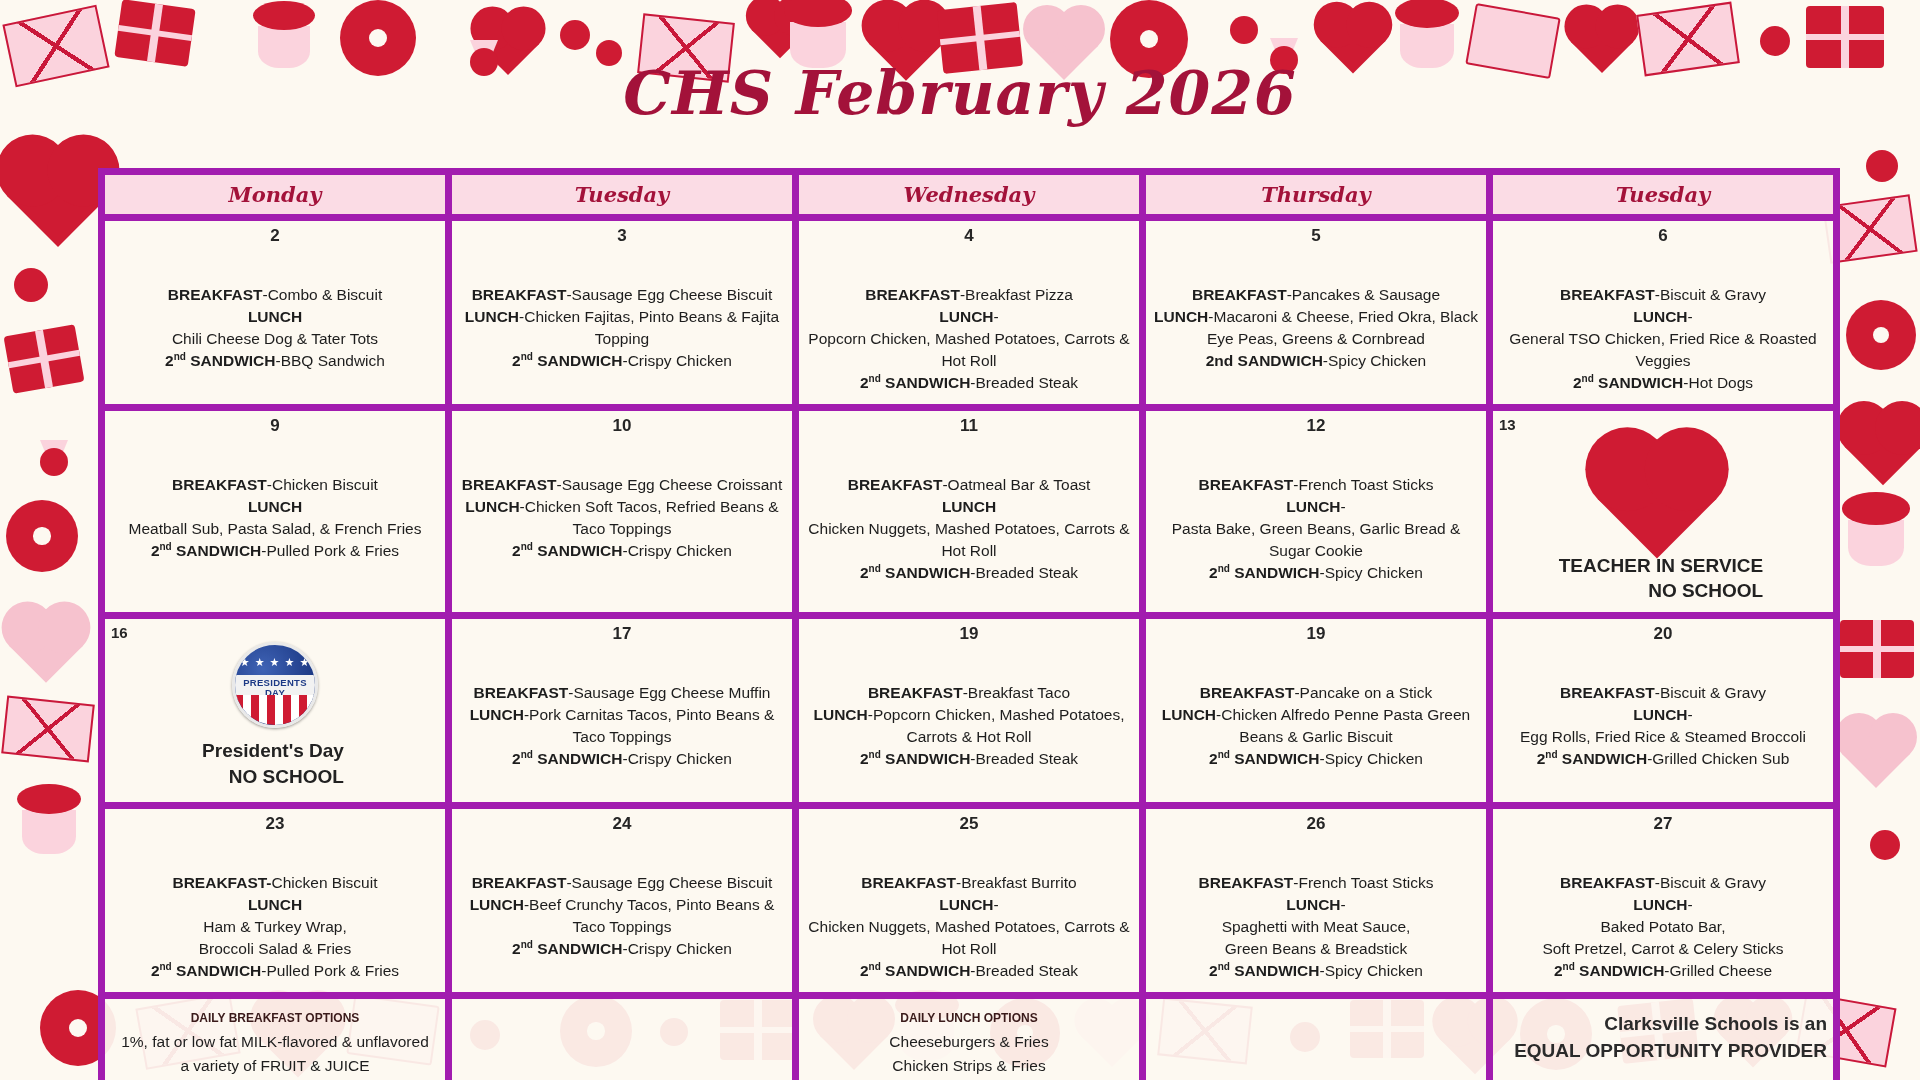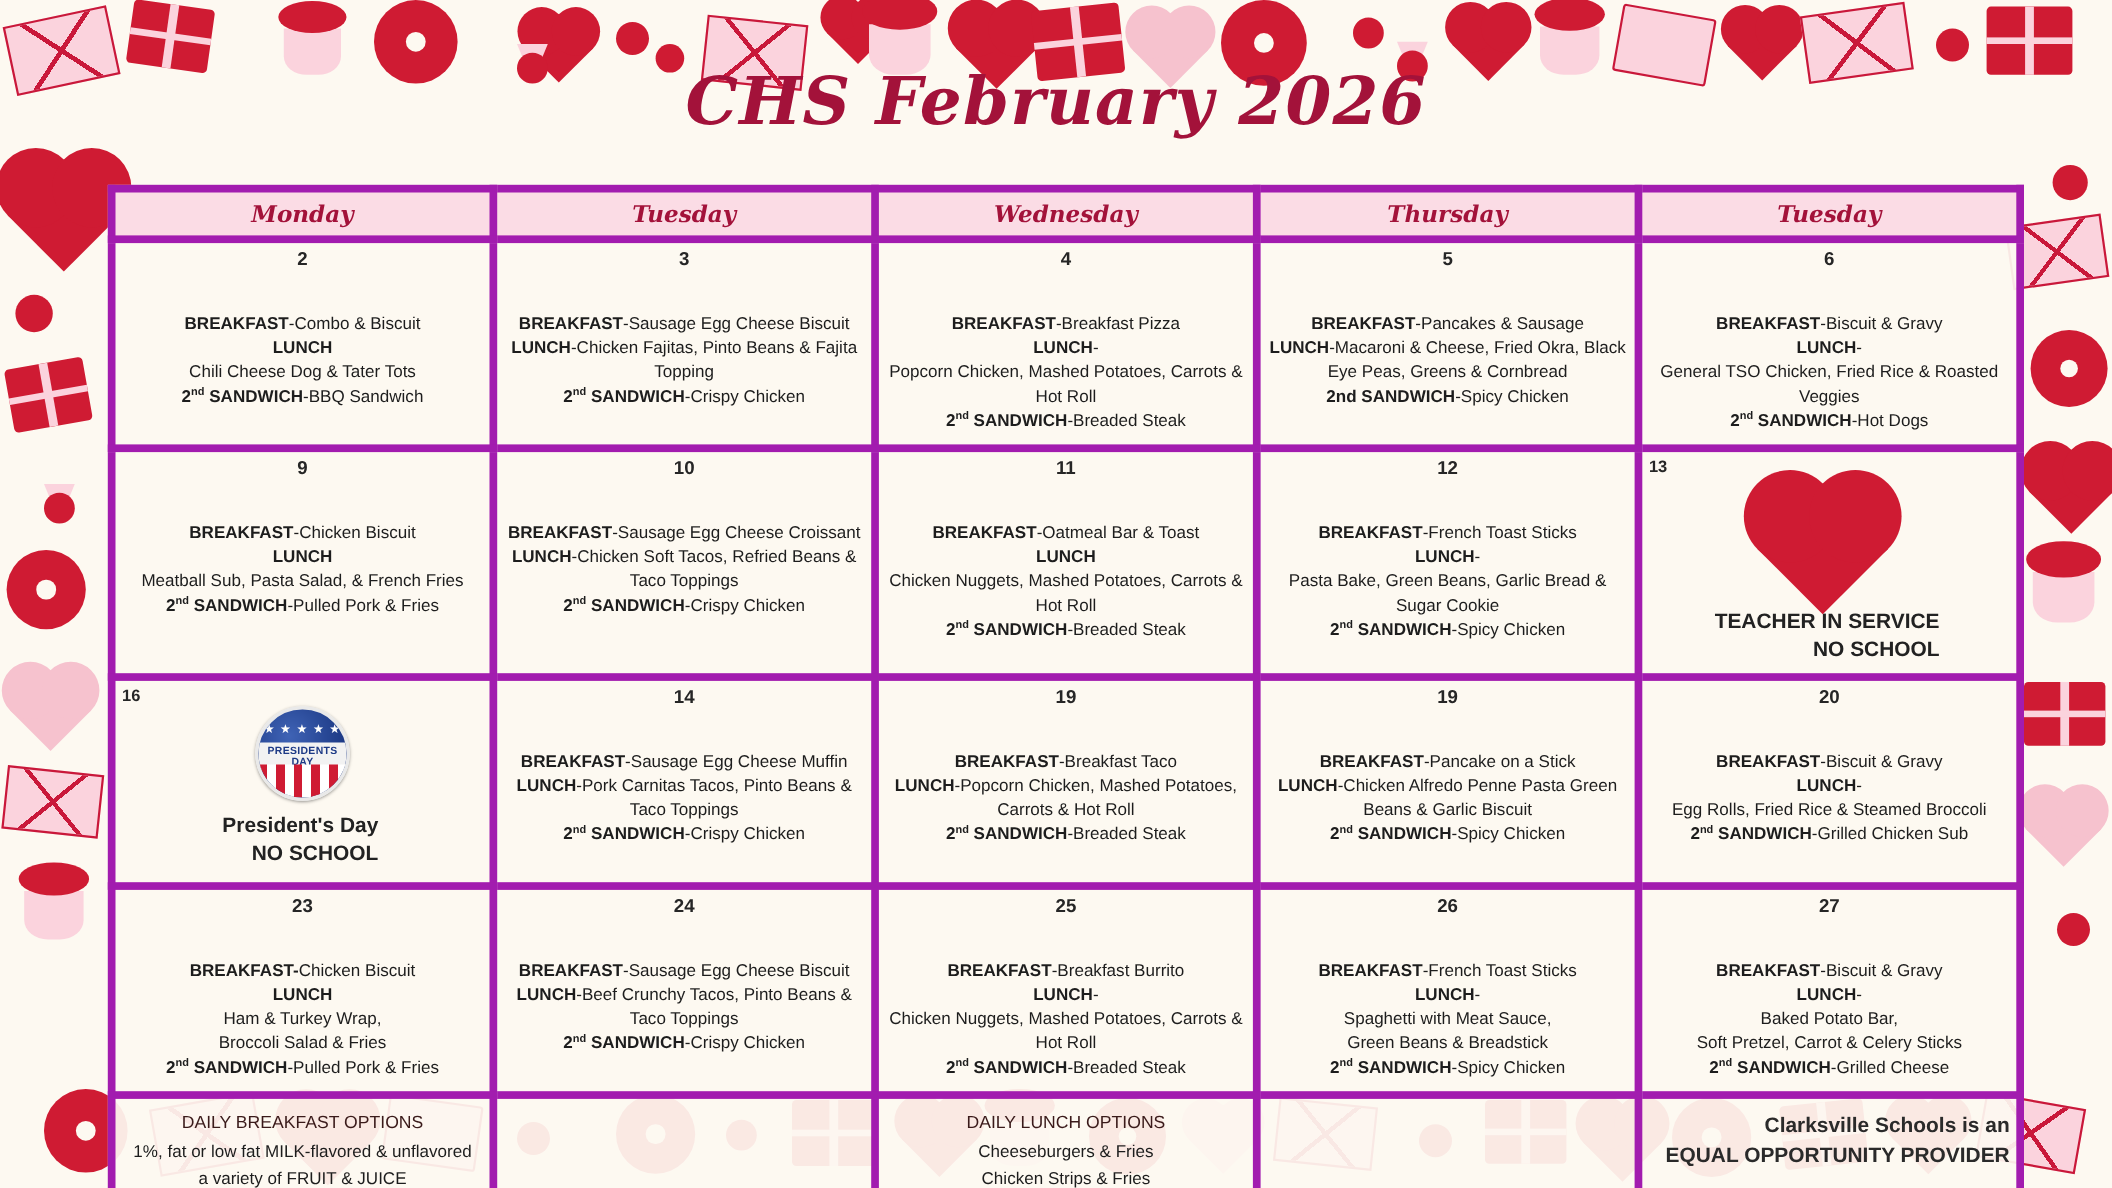--- a/index.html
+++ b/index.html
@@ -225,22 +225,22 @@
   }
 
   .footer-block {
     text-align: center;
     font-size: 15.5px;
     line-height: 1.55;
     color: #1d1d1d;
     padding-top: 6px;
   }
   .footer-title {
-    font-weight: normal;
-    font-size: 16px;
+    font-weight: bold;
+    font-size: 12px;
     color: #3a1a1a;
     margin-bottom: 2px;
   }
   .eop {
     text-align:right;
     font-weight:bold;
     font-size: 19px;
     color:#2a2a2a;
     line-height:1.4;
     padding-top: 8px;
@@ -393,21 +393,21 @@
             <div class="special">
               <div class="pres-badge">
                 <div class="stars">★ ★ ★ ★ ★</div>
                 <div class="band">PRESIDENTS<br>DAY</div>
                 <div class="stripes"></div>
               </div>
               <div class="special-text">President's Day<br>NO SCHOOL</div>
             </div>
           </td>
           <td>
-            <div class="daynum">14</div>
+            <div class="daynum">17</div>
             <div class="meals cellbody"><b>BREAKFAST</b>-Sausage Egg Cheese Muffin<br><b>LUNCH</b>-Pork Carnitas Tacos, Pinto Beans &amp; Taco Toppings<br><b>2<sup>nd</sup> SANDWICH</b>-Crispy Chicken</div>
           </td>
           <td>
             <div class="daynum">19</div>
             <div class="meals cellbody"><b>BREAKFAST</b>-Breakfast Taco<br><b>LUNCH</b>-Popcorn Chicken, Mashed Potatoes, Carrots &amp; Hot Roll<br><b>2<sup>nd</sup> SANDWICH</b>-Breaded Steak</div>
           </td>
           <td>
             <div class="daynum">19</div>
             <div class="meals cellbody"><b>BREAKFAST</b>-Pancake on a Stick<br><b>LUNCH</b>-Chicken Alfredo Penne Pasta Green Beans &amp; Garlic Biscuit<br><b>2<sup>nd</sup> SANDWICH</b>-Spicy Chicken</div>
           </td>

